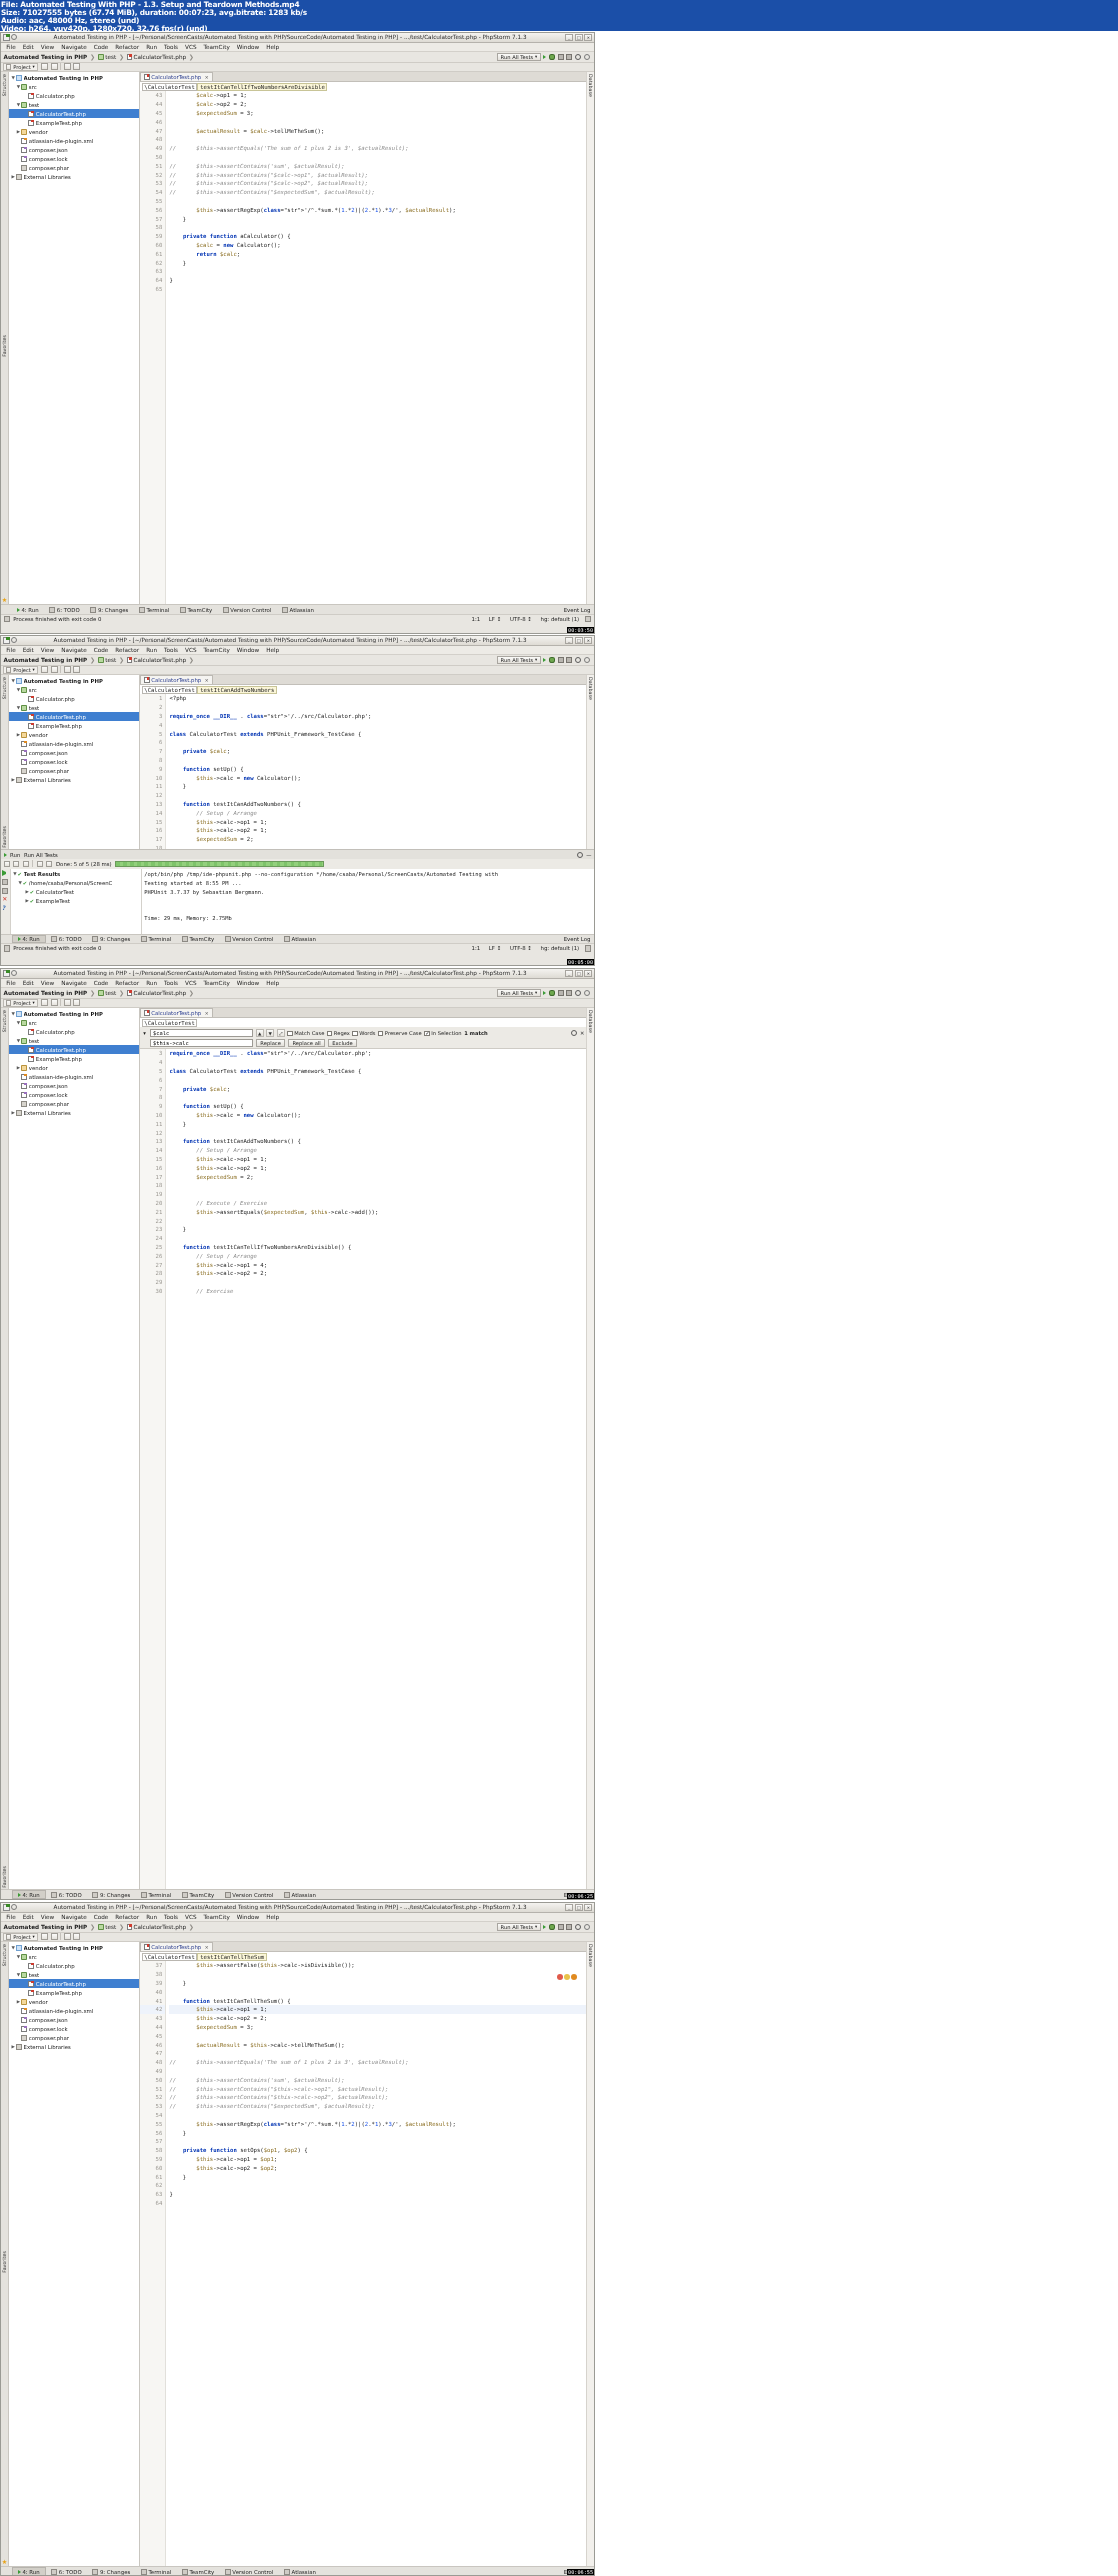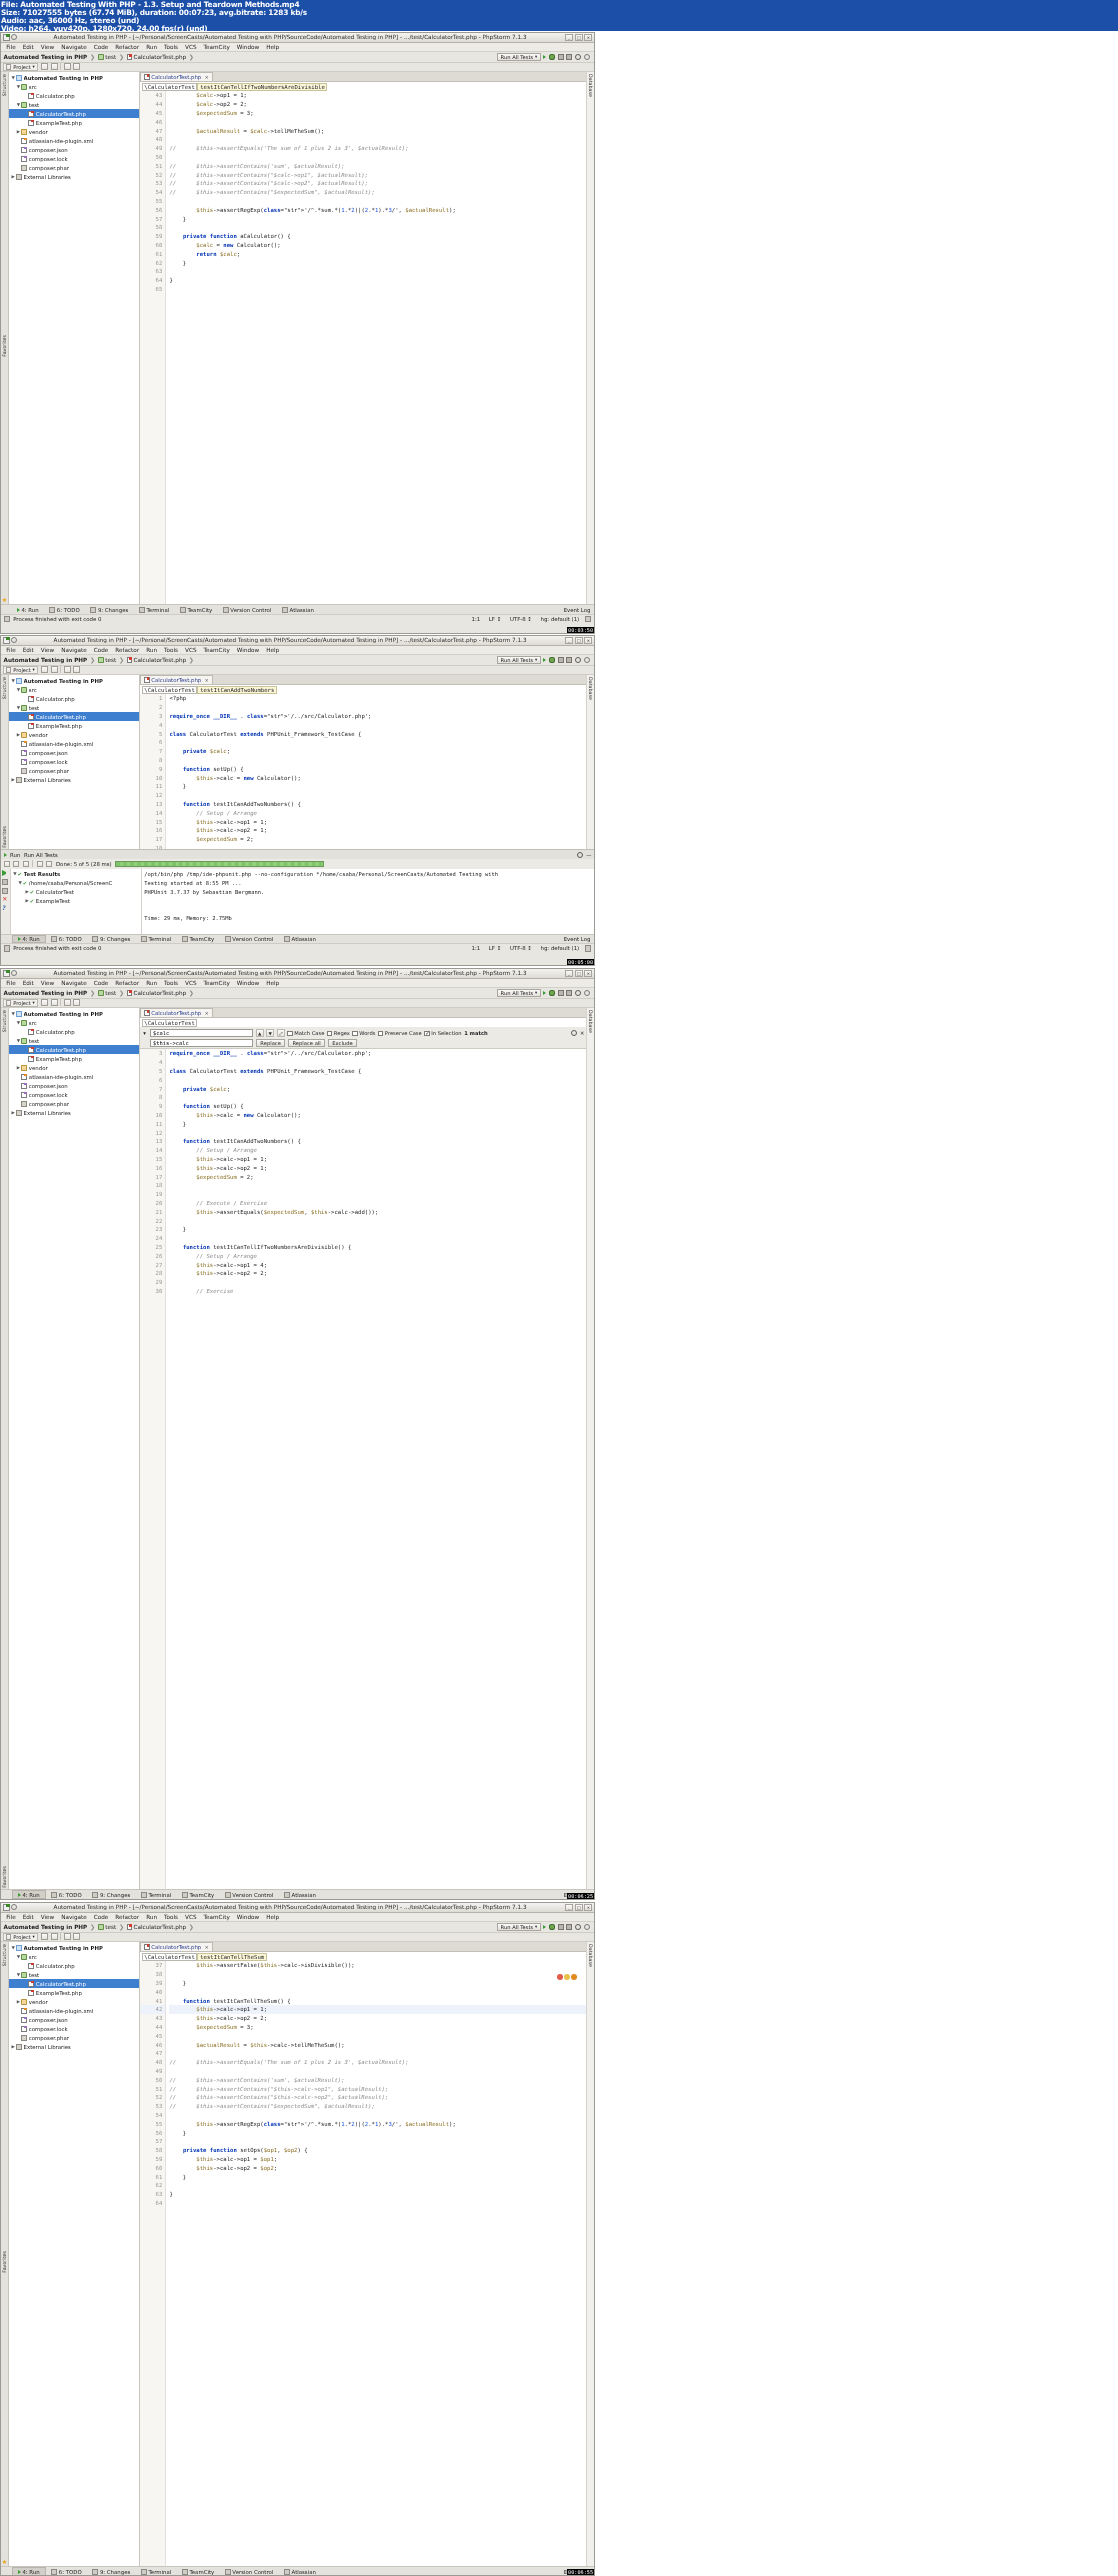--- a/index.html
+++ b/index.html
@@ -159,22 +159,22 @@
   .badge-o{width:6.1px;height:6.1px;border-radius:50%;background:#e08a20;}
 </style>
 </head>
 <body>
 
 <div id="page">
 
   <div class="vid-header">
     <div>File: Automated Testing With PHP - 1.3. Setup and Teardown Methods.mp4</div>
     <div>Size: 71027555 bytes (67.74 MiB), duration: 00:07:23, avg.bitrate: 1283 kb/s</div>
-    <div>Audio: aac, 36000 Hz, stereo (und)</div>
-    <div>Video: h264, yuv420p, 1280x720, 24.00 fps(r) (und)</div>
+    <div>Audio: aac, 48000 Hz, stereo (und)</div>
+    <div>Video: h264, yuv420p, 1280x720, 32.76 fps(r) (und)</div>
   </div>
 
   <div class="ide" id="panel1" style="top:32px;height:602px;">
 
     <div class="titlebar">
       <span class="tb-icon php-ic"></span>
       <span class="dotcircle"></span>
       <span class="tb-title">Automated Testing in PHP - [~/Personal/ScreenCasts/Automated Testing with PHP/SourceCode/Automated Testing in PHP] - .../test/CalculatorTest.php - PhpStorm 7.1.3</span>
       <span class="tb-btns">
         <span>_</span>

